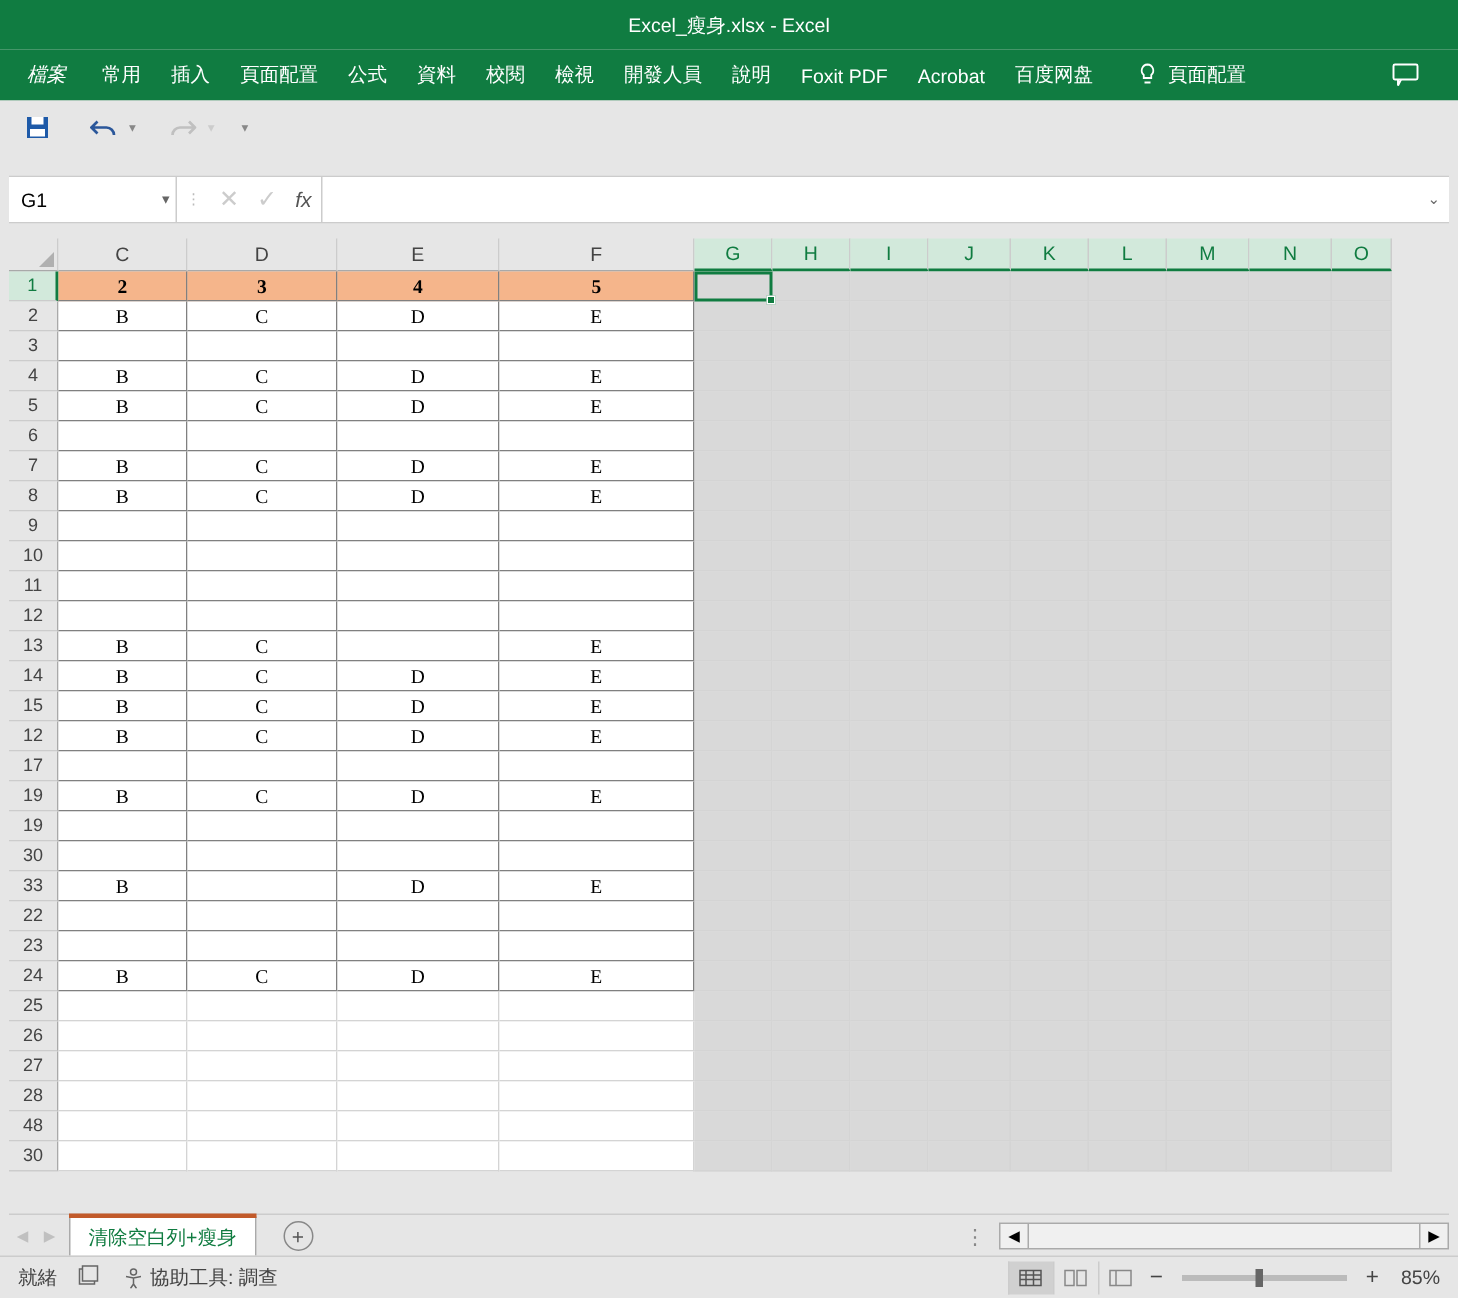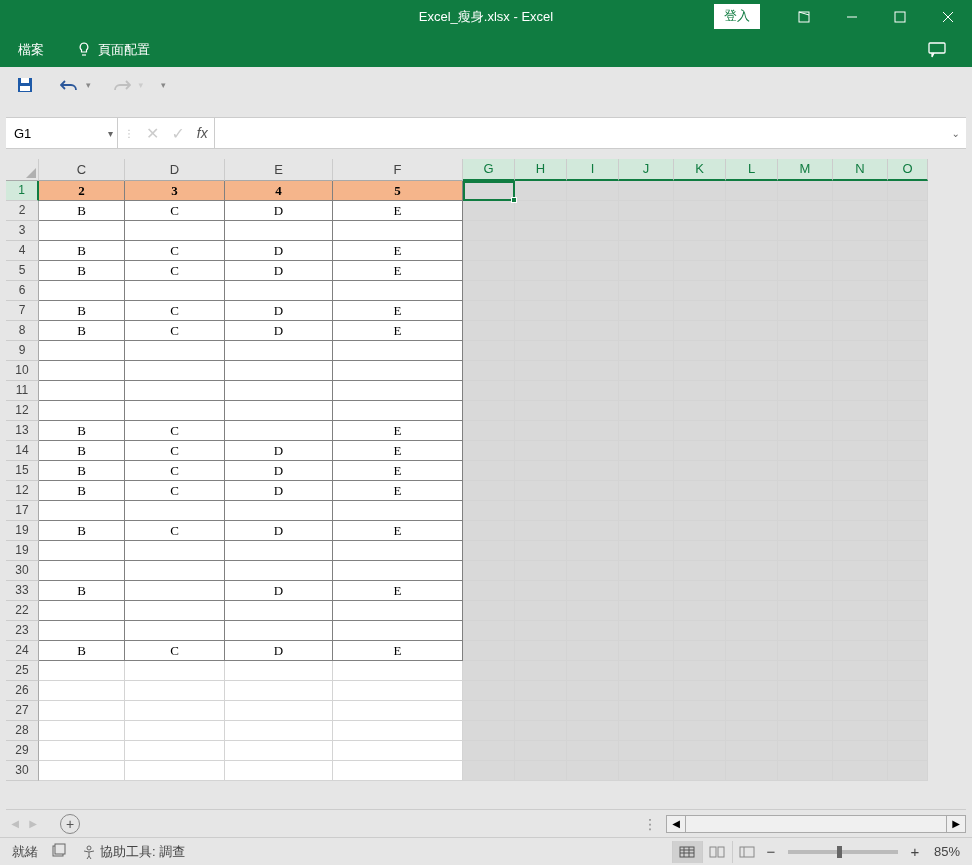--- a/index.html
+++ b/index.html
@@ -6,21 +6,21 @@
 body { width: 972px; height: 865px; background: #e6e6e6; overflow: hidden; position: relative; }
 
 .titlebar { height: 33px; background: #107c41; color: #fff; display: flex; align-items: center; position: relative; }
 .titlebar .title { position: absolute; left: 50%; transform: translateX(-50%); font-size: 13px; }
 .titlebar .right { position: absolute; right: 0; display: flex; align-items: center; }
 .titlebar .login-btn { background: #fff; color: #107c41; padding: 3px 10px 4px; font-size: 13px; margin-right: 20px; font-weight: 500; }
 .titlebar .win-btn { width: 48px; height: 33px; display: flex; align-items: center; justify-content: center; color: #fff; }
 .titlebar .win-btn svg { width: 12px; height: 12px; }
 .ribbon-tabs { height: 34px; background: #107c41; color: #fff; display: flex; align-items: center; padding: 0 4px; gap: 0; }
 .ribbon-tabs .tab { padding: 8px 10px; font-size: 13px; cursor: pointer; display: flex; align-items: center; }
-.ribbon-tabs .tab.file { padding: 8px 14px; }
+.ribbon-tabs .tab.file { padding: 8px 14px; font-style: italic; }
 .ribbon-tabs .tell { display: flex; align-items: center; gap: 6px; margin-left: 8px; }
 .ribbon-tabs .tell svg { width: 16px; height: 16px; }
 .ribbon-tabs .comments { margin-left: auto; margin-right: 12px; }
 
 .qat { height: 36px; background: #e6e6e6; display: flex; align-items: center; padding: 0 12px; gap: 4px; }
 .qat .qat-btn { width: 26px; height: 26px; display: flex; align-items: center; justify-content: center; }
 .qat .qat-btn.disabled { opacity: 0.4; }
 .qat .divider { width: 10px; }
 
 .formula-bar { height: 32px; background: #fff; border-top: 1px solid #ccc; border-bottom: 1px solid #ccc; display: flex; align-items: stretch; margin: 14px 6px 0 6px; }
@@ -67,49 +67,38 @@
 .status-bar .view-btn.active { background: #d0d0d0; }
 .status-bar .zoom-slider { width: 110px; height: 4px; background: #bbb; margin: 0 8px; position: relative; }
 .status-bar .zoom-slider .thumb { position: absolute; left: 45%; top: -4px; width: 5px; height: 12px; background: #666; }
 .status-bar .zoom-btn { width: 18px; text-align: center; font-size: 15px; }
 </style>
 </head>
 <body>
 
 <div class="titlebar">
   <span class="title">Excel_瘦身.xlsx - Excel</span>
-  <div class="right">
-    <span class="login-btn">登入</span>
-    <div class="win-btn">
-        <svg viewBox="0 0 12 12" stroke="#fff" fill="none">
-          <rect x="1" y="1" width="10" height="10"></rect>
-          <line x1="1" y1="1" x2="11" y2="4"></line>
-        </svg>
-      </div>
-    <div class="win-btn">
-        <svg viewBox="0 0 12 12" stroke="#fff">
-          <line x1="1" y1="6" x2="11" y2="6"></line>
-        </svg>
-      </div>
-    <div class="win-btn">
-        <svg viewBox="0 0 12 12" stroke="#fff" fill="none">
-          <rect x="1" y="1" width="10" height="10"></rect>
-        </svg>
-      </div>
-    <div class="win-btn">
-        <svg viewBox="0 0 12 12" stroke="#fff">
-          <line x1="1" y1="1" x2="11" y2="11"></line>
-          <line x1="11" y1="1" x2="1" y2="11"></line>
-        </svg>
-      </div>
-  </div>
 </div>
 
 <div class="ribbon-tabs">
   <div class="tab file">檔案</div>
+  <div id="ribbon-tabs-holder" style="display:flex">
+      <div class="tab">常用</div>
+      <div class="tab">插入</div>
+      <div class="tab">頁面配置</div>
+      <div class="tab">公式</div>
+      <div class="tab">資料</div>
+      <div class="tab">校閱</div>
+      <div class="tab">檢視</div>
+      <div class="tab">開發人員</div>
+      <div class="tab">說明</div>
+      <div class="tab">Foxit PDF</div>
+      <div class="tab">Acrobat</div>
+      <div class="tab">百度网盘</div>
+    </div>
   <div class="tab tell">
     <svg viewBox="0 0 16 16" fill="none" stroke="#fff" stroke-width="1.2">
         <path d="M8 1a4 4 0 0 0-2.5 7v2h5v-2A4 4 0 0 0 8 1z"></path>
         <line x1="6" y1="13" x2="10" y2="13"></line>
       </svg>
     <span>頁面配置</span>
   </div>
   <div class="tab comments">
     <svg width="18" height="16" viewBox="0 0 18 16" fill="none" stroke="#fff" stroke-width="1.3">
         <rect x="1" y="1" width="16" height="10" rx="1"></rect>
@@ -199,21 +188,21 @@
       <div class="rh">19</div>
       <div class="rh">30</div>
       <div class="rh">33</div>
       <div class="rh">22</div>
       <div class="rh">23</div>
       <div class="rh">24</div>
       <div class="rh">25</div>
       <div class="rh">26</div>
       <div class="rh">27</div>
       <div class="rh">28</div>
-      <div class="rh">29</div>
+      <div class="rh">48</div>
       <div class="rh">30</div>
     </div>
   <div class="cells" id="cells">
       <div class="row">
         <div class="cell header-cell" style="width: 86px;">2</div>
         <div class="cell header-cell" style="width: 100px;">3</div>
         <div class="cell header-cell" style="width: 108px;">4</div>
         <div class="cell header-cell" style="width: 130px;">5</div>
         <div class="cell gray" style="width: 52px;"></div>
         <div class="cell gray" style="width: 52px;"></div>
@@ -662,20 +651,21 @@
       </div>
       <div class="sel-box" style="left: 424px; top: 0px; width: 52px; height: 20px;">
         <div class="handle"></div>
       </div>
     </div>
 </div>
 
 <div class="tab-strip">
   <div class="nav-btn disabled">◀</div>
   <div class="nav-btn disabled">▶</div>
+  <div class="sheet-tab active"><span>清除空白列+瘦身</span></div>
   <div class="new-sheet">+</div>
   <div class="scroll-region">
     <span class="dots">⋮</span>
     <div class="scroll-btn">◀</div>
     <div class="scroll-track"></div>
     <div class="scroll-btn">▶</div>
   </div>
 </div>
 
 <div class="status-bar">

